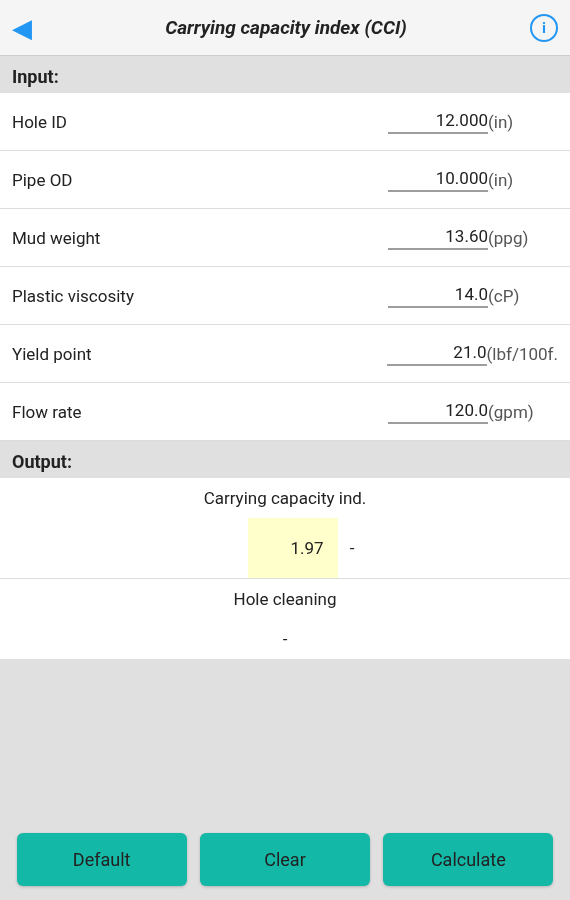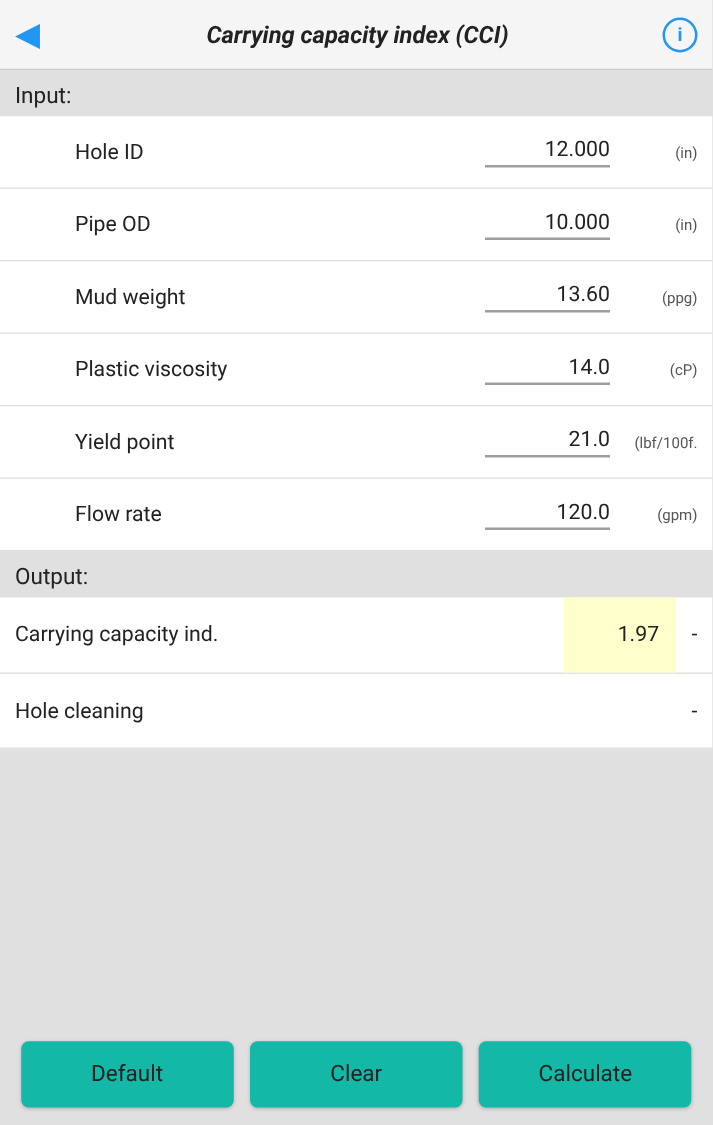--- a/index.html
+++ b/index.html
@@ -54,42 +54,41 @@
       font-size: 15px;
       font-weight: bold;
       cursor: pointer;
     }
 
     
     .section-label {
       background: #e0e0e0;
       padding: 10px 24px 6px 12px;
       font-size: 18px;
-      font-weight: normal;
+      font-weight: bold;
       color: #222;
     }
 
     
     .rows-container {
       background: #fff;
     }
 
     .input-row {
       display: flex;
       align-items: center;
       padding: 10px 12px;
       border-bottom: 1px solid #ddd;
       min-height: 58px;
     }
 
     .row-label {
       flex: 1;
       font-size: 17px;
       color: #222;
-      margin-left: 48px;
     }
 
     .row-input-wrap {
       display: flex;
       flex-direction: column;
       align-items: flex-end;
       margin-right: 0;
     }
 
     .row-input {
@@ -98,33 +97,34 @@
       text-align: right;
       font-size: 17px;
       color: #222;
       width: 100px;
       background: transparent;
       outline: none;
       padding-bottom: 2px;
     }
 
     .row-unit {
-      font-size: 12px;
+      font-size: 17px;
       color: #555;
       min-width: 70px;
-      text-align: right;
+      text-align: left;
     }
 
     
     .output-row {
       display: flex;
       align-items: center;
       padding: 0;
       border-bottom: 1px solid #ddd;
       min-height: 60px;
+      flex-direction: column;
     }
 
     .output-label {
       flex: 1;
       font-size: 17px;
       color: #222;
       padding: 10px 12px;
     }
 
     .output-value-wrap {

